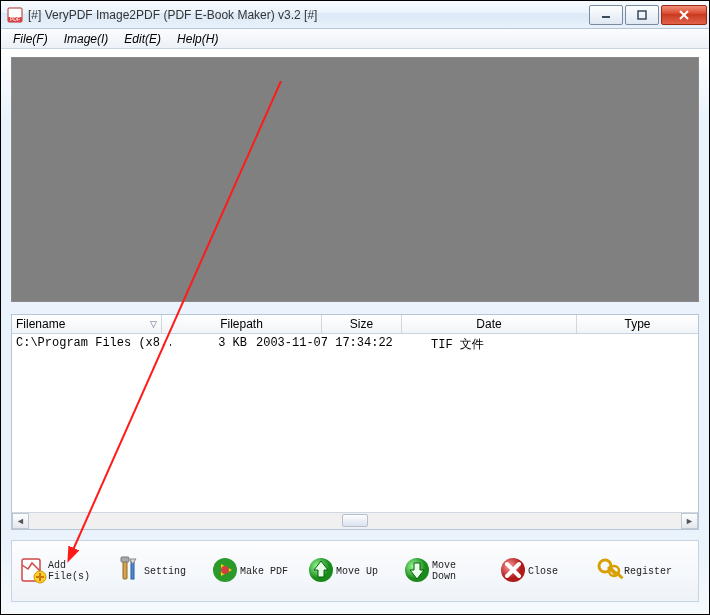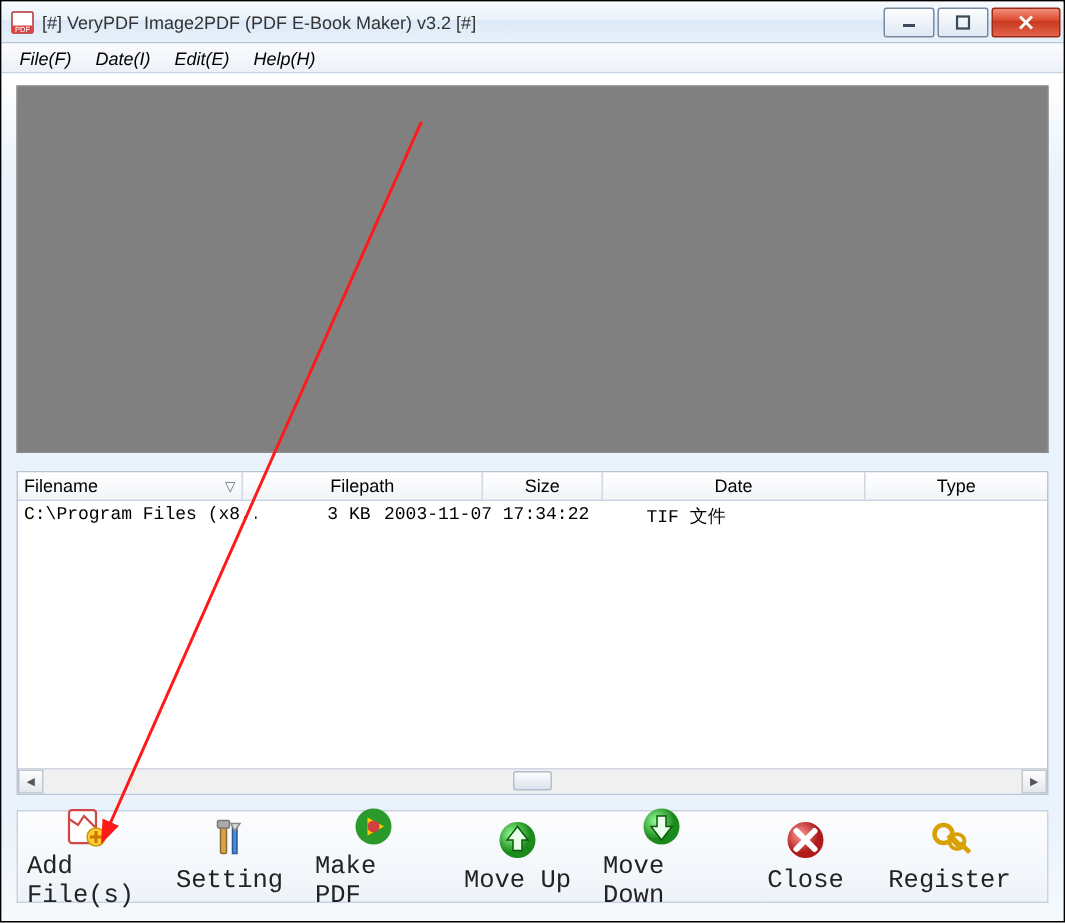--- a/index.html
+++ b/index.html
@@ -130,23 +130,23 @@
     height: 62px;
     border: 1px solid #c9d4e2;
     background: linear-gradient(to bottom, #fdfdfe, #eef3f9);
     display: flex;
     align-items: center;
     padding: 2px 6px;
     gap: 18px;
   }
   .tool {
     width: 78px;
-    display: flex; flex-direction: column; align-items: center;
+    display: flex; flex-direction: row; align-items: center;
     font-family: "Courier New", monospace;
-    font-size: 17px;
+    font-size: 10px;
     color: #222;
   }
   .tool .ico { width: 30px; height: 30px; display:flex; align-items:center; justify-content:center; margin-bottom: 3px; }
   .arrow-annot {
     position: absolute;
     top: 32px; left: 50px;
     width: 240px; height: 260px;
     pointer-events: none;
   }
 </style>
@@ -178,21 +178,21 @@
       <svg width="12" height="12">
           <line x1="2" y1="2" x2="10" y2="10" stroke="#fff" stroke-width="2"></line>
           <line x1="10" y1="2" x2="2" y2="10" stroke="#fff" stroke-width="2"></line>
         </svg>
     </div>
   </div>
 </div>
 
 <div class="menubar">
   <div class="menu-item">File(F)</div>
-  <div class="menu-item">Date(I)</div>
+  <div class="menu-item">Image(I)</div>
   <div class="menu-item">Edit(E)</div>
   <div class="menu-item">Help(H)</div>
 </div>
 
 <div class="client">
 
   <div class="preview"></div>
 
   <div class="grid-wrap">
     <div class="grid-header">

